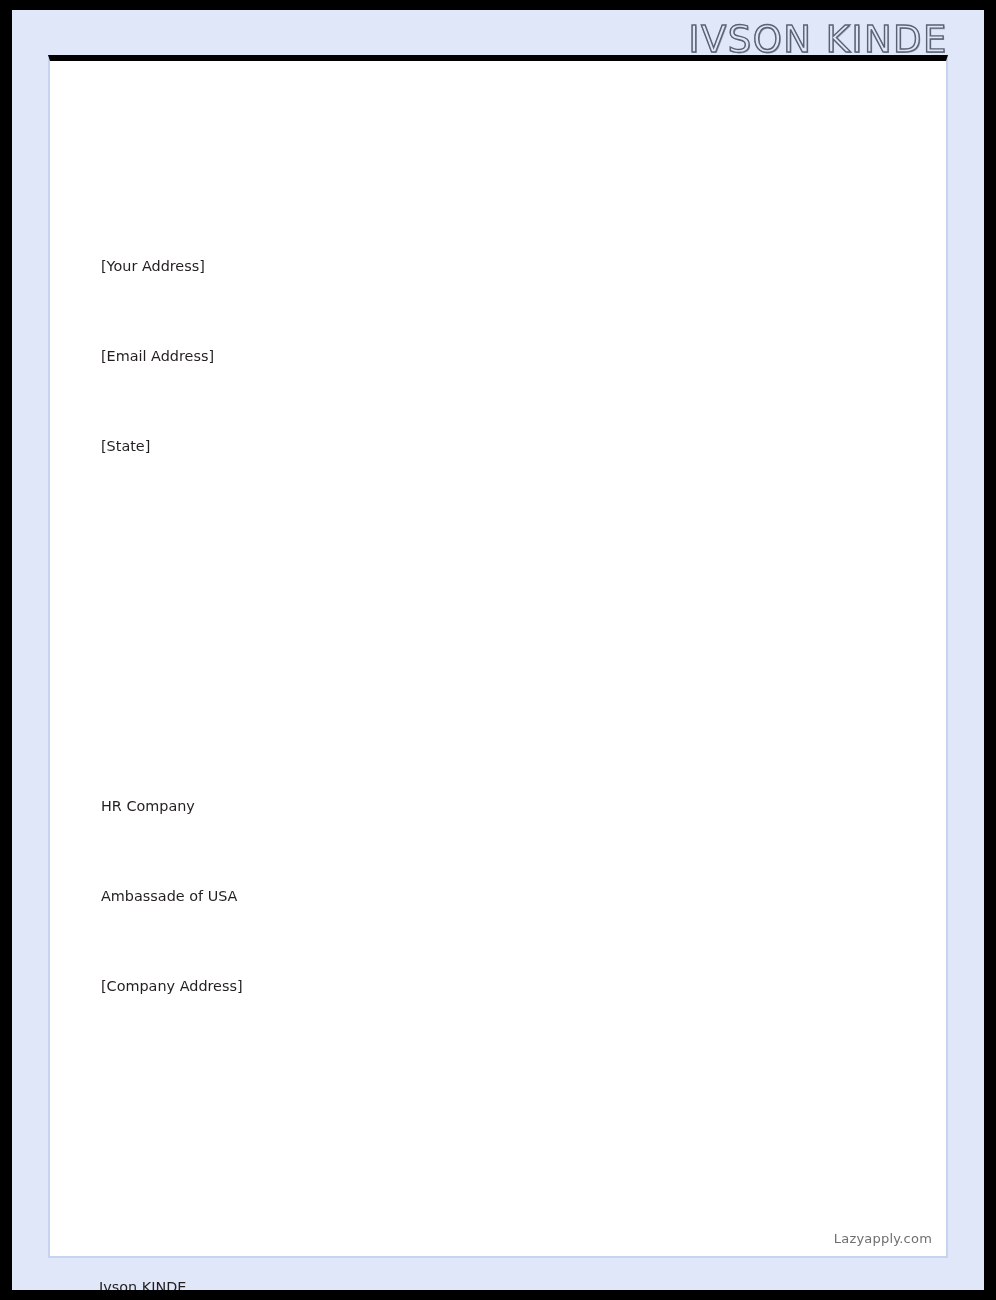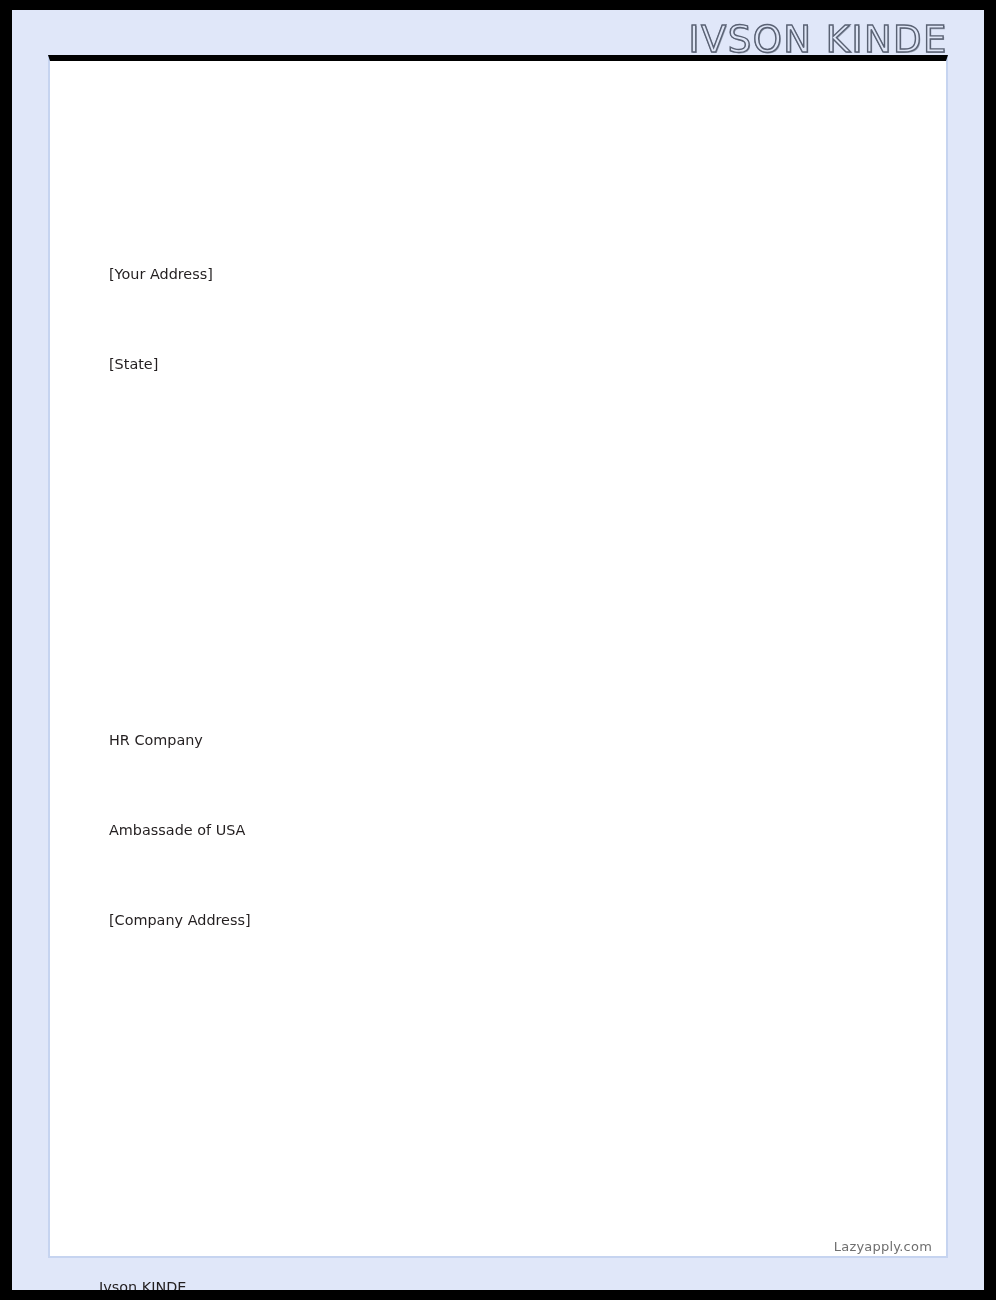--- a/index.html
+++ b/index.html
@@ -78,36 +78,36 @@
   .letter-text {
     font-family: "DejaVu Sans", sans-serif;
     font-size: 14.4px;
     line-height: 30px;
     color: #231f20;
     white-space: pre-wrap;
     word-wrap: break-word;
   }
 
   .block {
-    margin: 8px;
+    margin: 0;
     padding: 0;
   }
   .line {
     display: block;
   }
   .spacer {
     display: block;
     height: 30px;
   }
 
   
   .watermark {
     position: absolute;
     right: 14px;
-    bottom: 2px;
+    bottom: 10px;
     font-family: "DejaVu Sans", sans-serif;
     font-size: 13px;
     color: #6f6f6f;
     letter-spacing: 0.2px;
   }
 
   
   .overflow-signature {
     position: absolute;
     left: 87px;
@@ -127,20 +127,21 @@
     <span class="letterhead-name">IVSON KINDE</span>
   </div>
 
   <div class="page">
     <div class="page-inner">
 
       <div class="letter-text">
 
         <div class="block">
           <span class="line">[Your Address]</span>
+          <span class="line">[Email Address]</span>
           <span class="line">[State]</span>
         </div>
 
         <span class="spacer"></span>
 
         <div class="block">
           <span class="line">HR Company</span>
           <span class="line">Ambassade of USA</span>
           <span class="line">[Company Address]</span>
           

